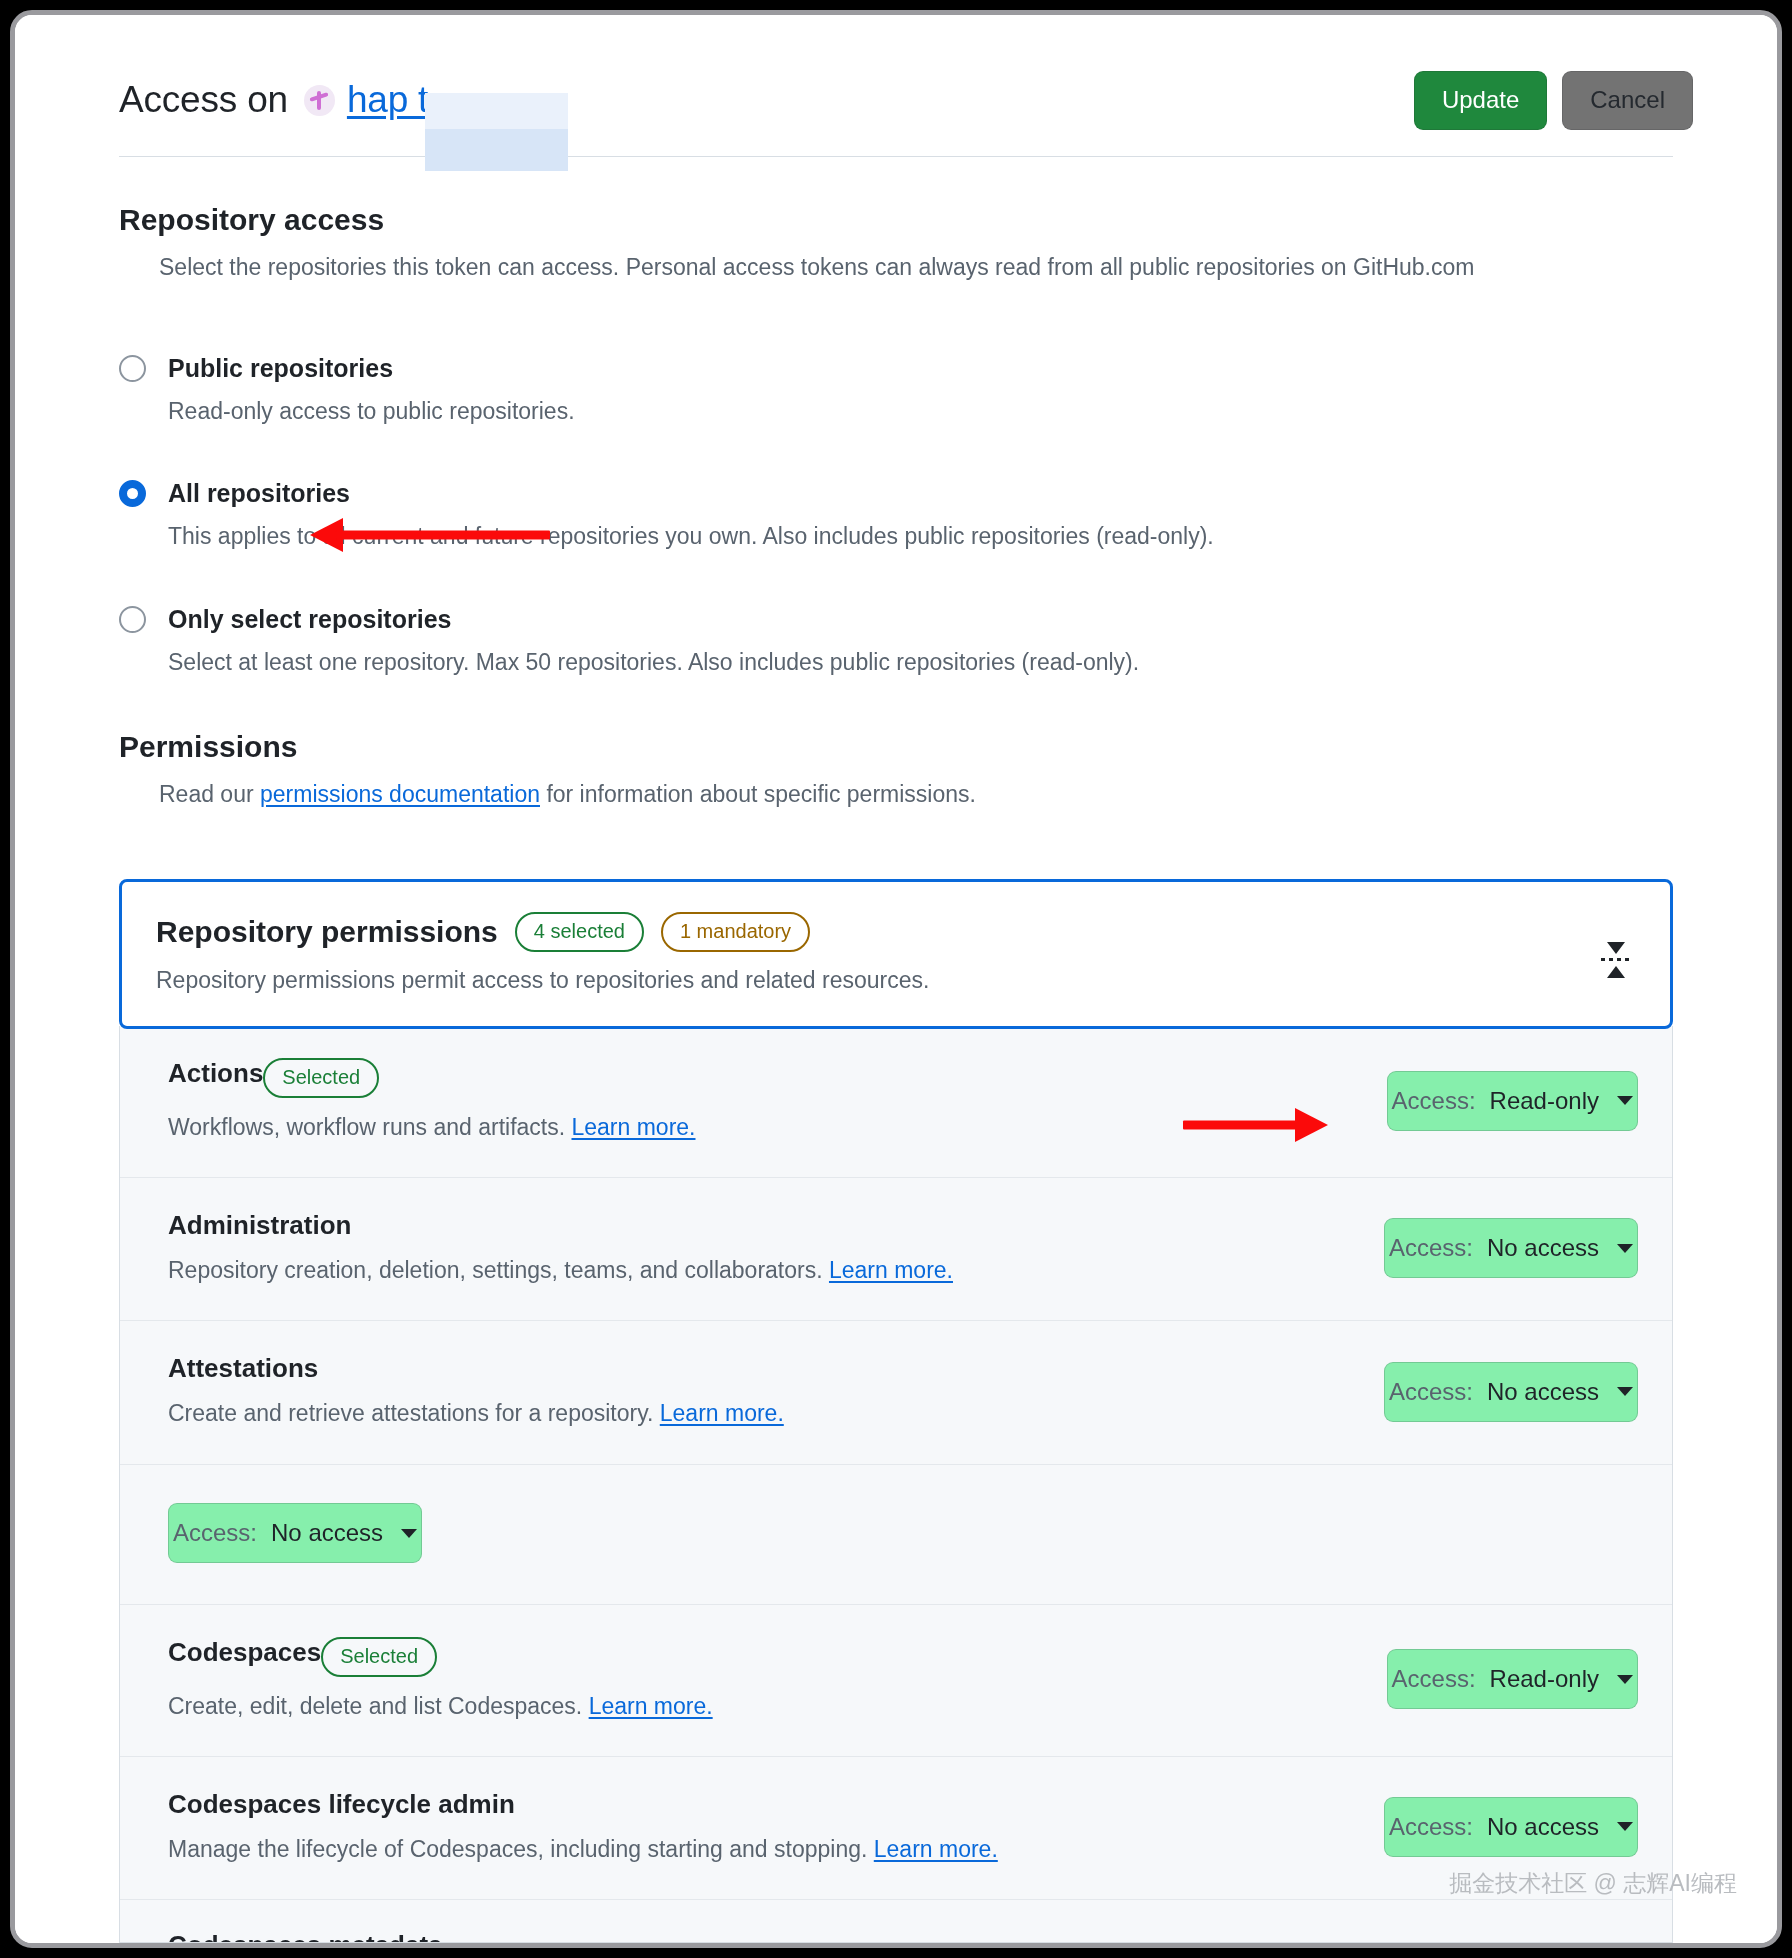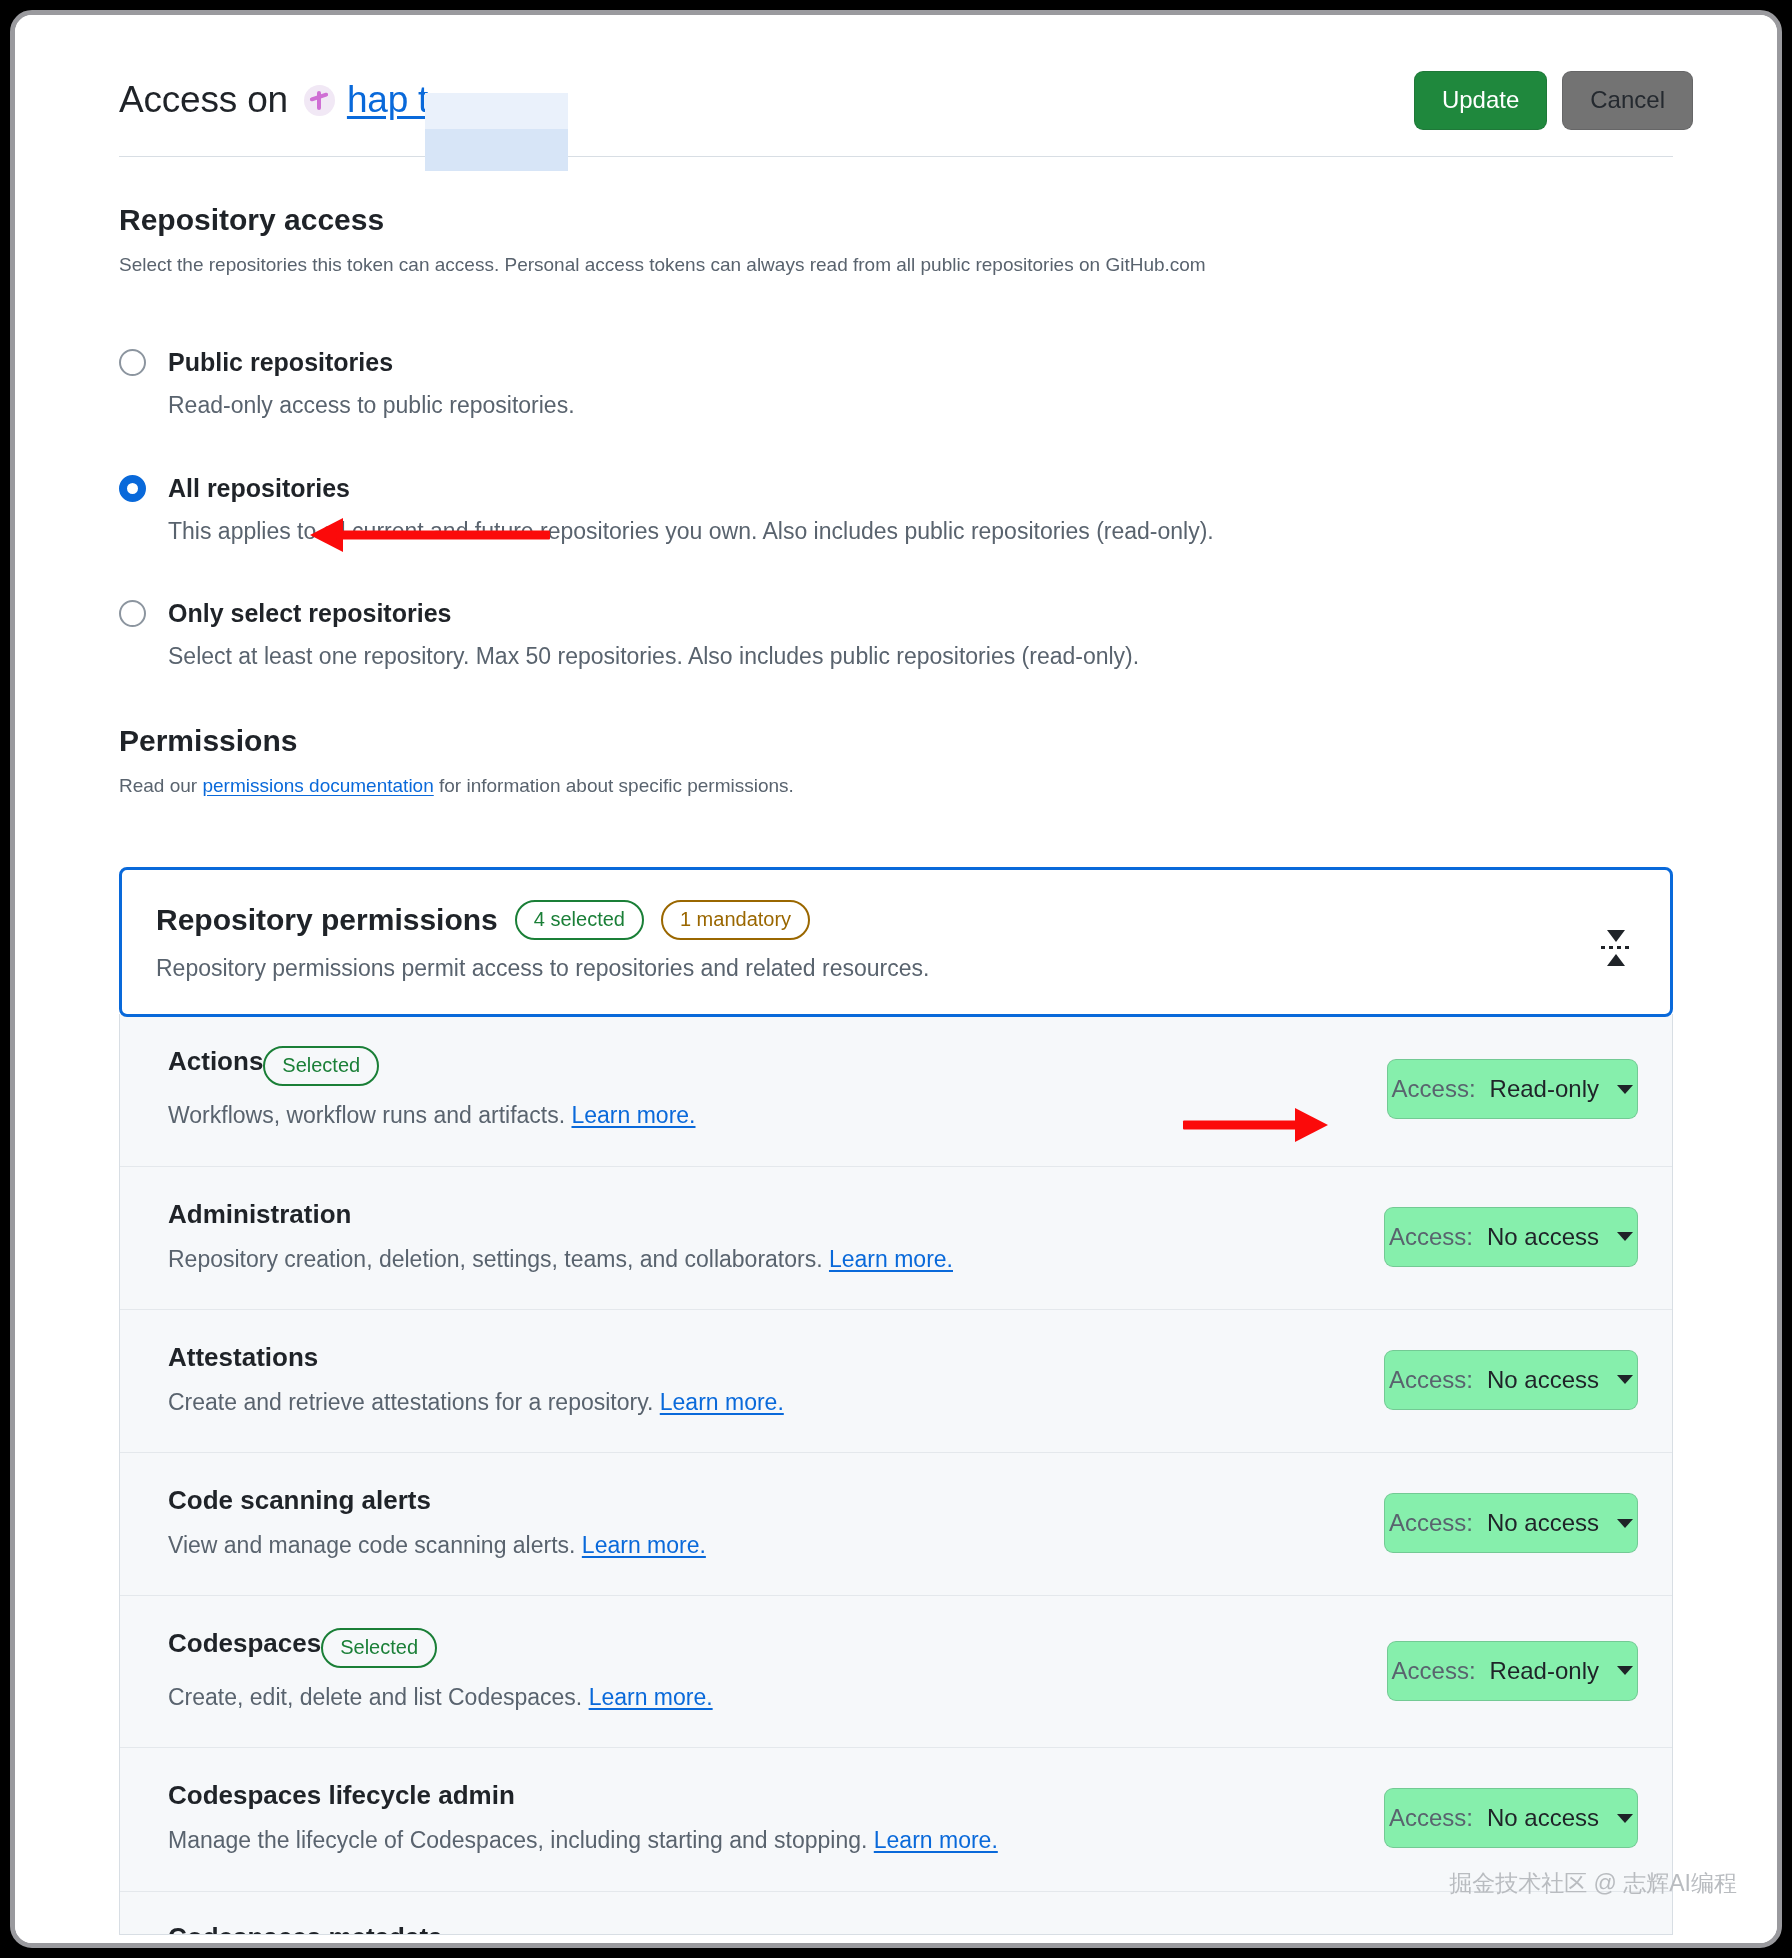--- a/index.html
+++ b/index.html
@@ -105,24 +105,25 @@
   
   .body { padding: 0 104px; position: relative; }
 
   .section-title {
     font-size: 30px;
     font-weight: 700;
     color: #1f2328;
     margin-top: 46px;
   }
   .section-desc {
-    font-size: 19px;
+    font-size: 23px;
     color: #59636e;
     margin-top: 14px;
     line-height: 1.45;
+    margin-left: 40px;
   }
   .link-inline {
     color: #0969da;
     text-decoration: underline;
     text-underline-offset: 3px;
   }
 
   
   .radio-group { margin-top: 70px; }
   .radio-row { position: relative; margin-bottom: 52px; }
@@ -442,29 +443,20 @@
               </div>
             </div>
             <div class="access-select">
               <span class="lbl">Access:</span>
               <span class="val">No access</span>
               <span class="caret"></span>
             </div>
           </div>
 
           <div class="perm-row">
-            <div class="perm-row-main">
-              <div class="perm-row-title">
-                <h4>Code scanning alerts</h4>
-              </div>
-              <div class="perm-row-desc">
-                <span>View and manage code scanning alerts.</span>
-                <a class="link-inline" href="#">Learn more.</a>
-              </div>
-            </div>
             <div class="access-select">
               <span class="lbl">Access:</span>
               <span class="val">No access</span>
               <span class="caret"></span>
             </div>
           </div>
 
           <div class="perm-row">
             <div class="perm-row-main">
               <div class="perm-row-title">

